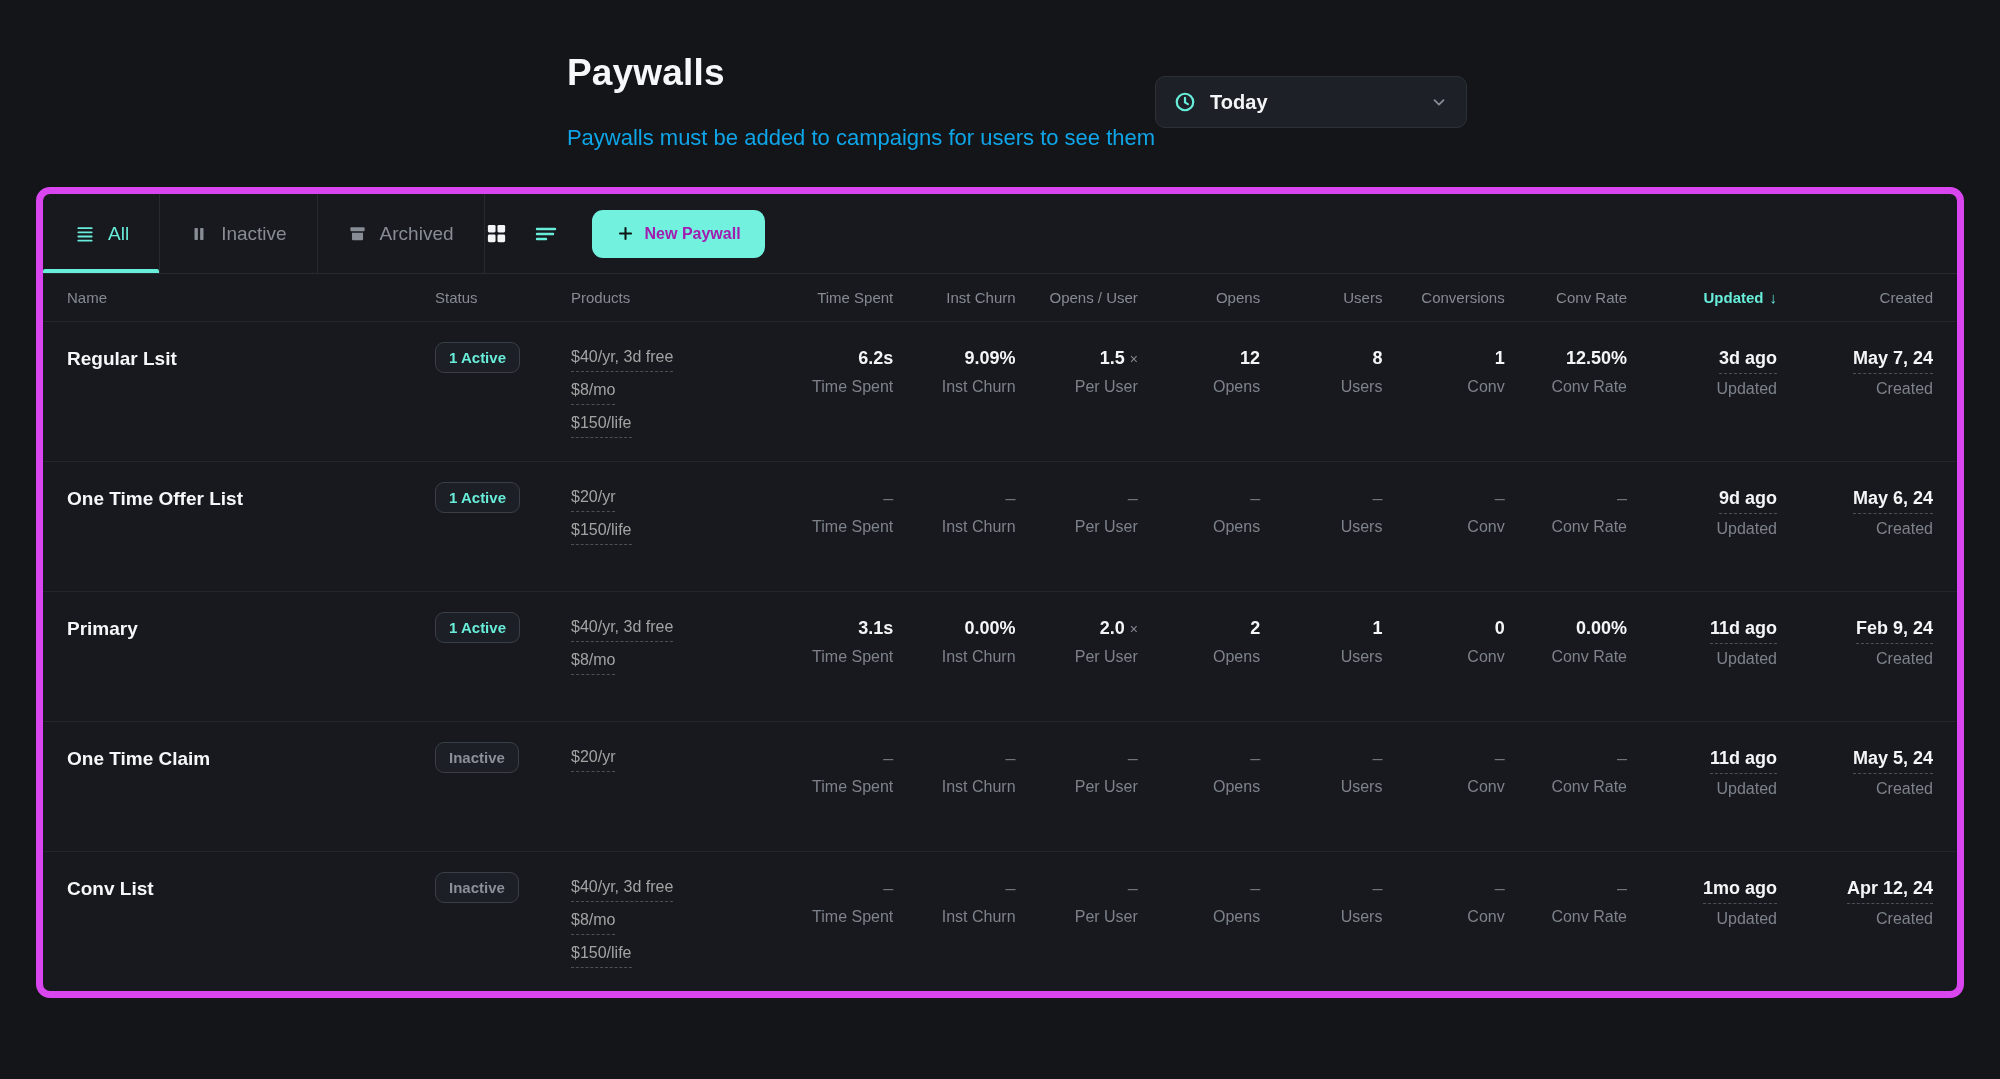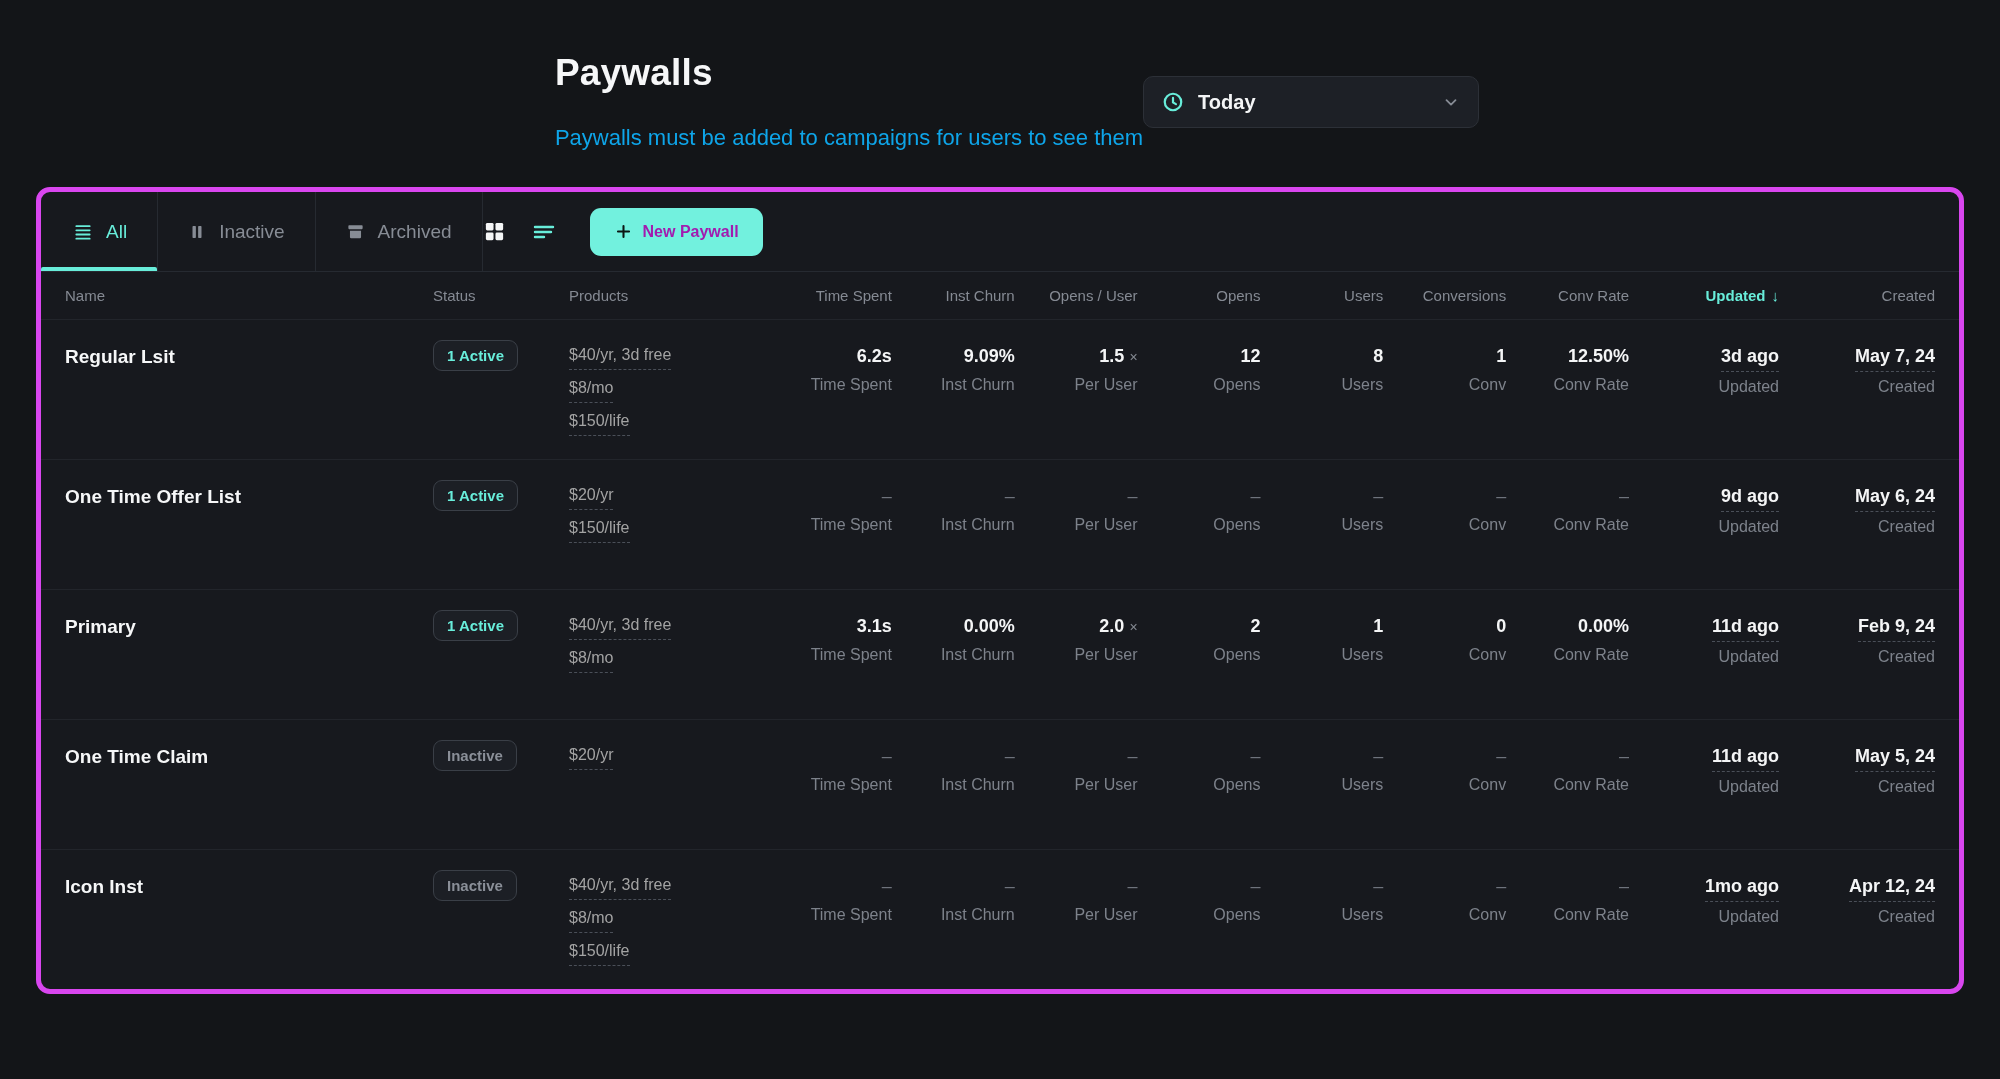--- a/index.html
+++ b/index.html
@@ -13,32 +13,32 @@
   .page { width:2000px; height:1079px; position:relative; }
 
   
   .page-header {
     display:flex; justify-content:center; align-items:flex-start;
     padding:52px 36px 0 70px;
   }
   .page-title { font-size:37px; font-weight:600; letter-spacing:.2px; color:#F6F7F8; }
   .page-subtitle { margin-top:31px; font-size:22px; color:#0ea5e9; }
   .period-btn {
-    margin-top:24px; width:336px; height:52px;
+    margin-top:24px; width:312px; height:52px;
     background:#1D2026; border:1px solid #2C3037; border-radius:10px;
     display:flex; align-items:center; gap:14px; padding:0 18px;
     cursor:pointer; color:#F4F5F6;
   }
   .period-btn .label { font-size:20px; font-weight:600; flex:1; text-align:left; }
   .icon { display:inline-flex; align-items:center; justify-content:center; }
 
   
   .card {
     margin:36px 36px 0 36px; width:1928px;
-    background:#17191E; border:5px solid #d946ef; border-radius:14px;
+    background:#17191E; border:7px solid #d946ef; border-radius:14px;
     overflow:hidden;
   }
 
   
   .toolbar { display:flex; align-items:stretch; height:80px; border-bottom:1px solid #262A31; }
   .tabs { display:flex; align-items:stretch; }
   .tab {
     display:flex; align-items:center; gap:13px; padding:0 30px;
     font-size:19px; color:#878C95; cursor:pointer; position:relative;
     border-right:1px solid #262A31;
@@ -437,21 +437,21 @@
             <div class=""><div class="metric-value underlined">11d ago</div></div>
             <div class="metric-label">Updated</div>
           </div>
           <div class="cell metric has-underline">
             <div class=""><div class="metric-value underlined">May 5, 24</div></div>
             <div class="metric-label">Created</div>
           </div>
         </div>
         <div class="grid row">
           <div class="cell">
-            <div class="row-name">Icon Inst</div>
+            <div class="row-name">Conv List</div>
           </div>
           <div class="cell"><span class="badge">Inactive</span></div>
           <div class="cell">
             <div class="product">$40/yr, 3d free</div>
             <div class="product">$8/mo</div>
             <div class="product">$150/life</div>
           </div>
           <div class="cell metric">
             <div class="">
               <div class="metric-value empty">–</div>

